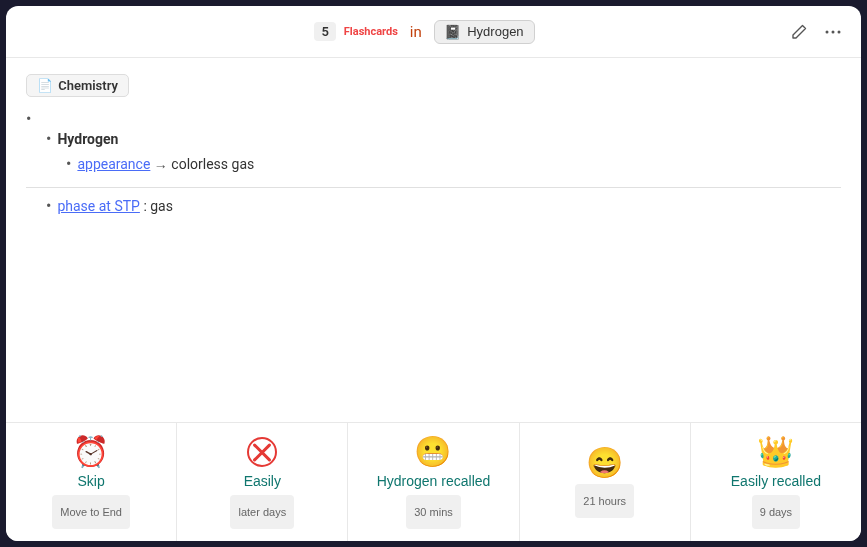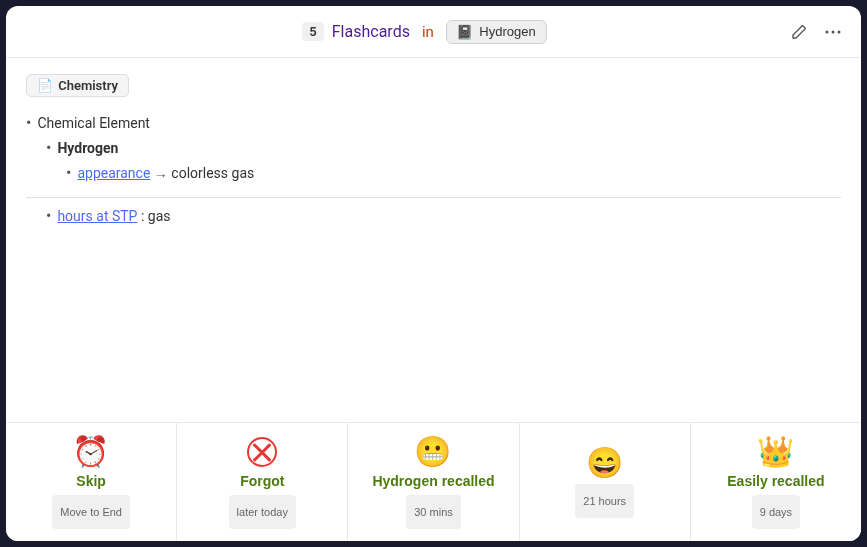--- a/index.html
+++ b/index.html
@@ -45,23 +45,23 @@
     .flashcard-count-badge {
       background: #f0f0f0;
       border-radius: 4px;
       padding: 2px 7px;
       font-size: 13px;
       font-weight: 600;
       color: #333;
     }
 
     .header-title {
-      font-size: 16px;
-      font-weight: 400;
-      color: #4c1d95;
+      font-size: 11px;
+      font-weight: 700;
+      color: #ef4444;
     }
 
     .header-in {
       font-size: 15px;
       color: #c2410c;
       margin: 0 4px;
     }
 
     .notebook-badge {
       display: flex;
@@ -196,22 +196,22 @@
 
     .action-btn:last-child { border-right: none; }
 
     .action-emoji {
       font-size: 30px;
       line-height: 1;
     }
 
     .action-label {
       font-size: 14px;
-      font-weight: 700;
-      color: #4d7c0f;
+      font-weight: 400;
+      color: #0f766e;
     }
 
     .action-sublabel {
       font-size: 11px;
       color: #666;
       background: #f0f0f0;
       border-radius: 4px;
       padding: 11px 8px;
       font-weight: 500;
     }
@@ -291,21 +291,20 @@
 
     <div class="breadcrumb-chip">
       <span class="doc-icon">📄</span>
       <span>Chemistry</span>
     </div>
 
     <div class="content-tree">
 
       <div class="bullet-item level-1">
         <span class="bullet">•</span>
-        <span>Chemical Element</span>
       </div>
 
       <div class="bullet-item level-2">
         <span class="bullet">•</span>
         <span class="item-bold">Hydrogen</span>
       </div>
 
       <div class="bullet-item level-3">
         <span class="bullet">•</span>
         <span>
@@ -316,42 +315,42 @@
       </div>
     </div>
 
     <hr class="divider">
 
     
     <div class="phase-section">
       <div class="bullet-item">
         <span class="bullet">•</span>
         <span>
-          <span class="item-link">hours at STP</span>
+          <span class="item-link">phase at STP</span>
           <span>: gas</span>
         </span>
       </div>
     </div>
 
   </div>
 
   <div class="actions-bar">
 
     <button class="action-btn">
       <span class="action-emoji">⏰</span>
       <span class="action-label">Skip</span>
       <span class="action-sublabel">Move to End</span>
     </button>
 
     <button class="action-btn">
       <div class="x-circle">
         <div class="x-icon"></div>
       </div>
-      <span class="action-label">Forgot</span>
-      <span class="action-sublabel">later today</span>
+      <span class="action-label">Easily</span>
+      <span class="action-sublabel">later days</span>
     </button>
 
     <button class="action-btn">
       <span class="action-emoji">😬</span>
       <span class="action-label">Hydrogen recalled</span>
       <span class="action-sublabel">30 mins</span>
     </button>
 
     <button class="action-btn">
       <span class="action-emoji">😄</span>

